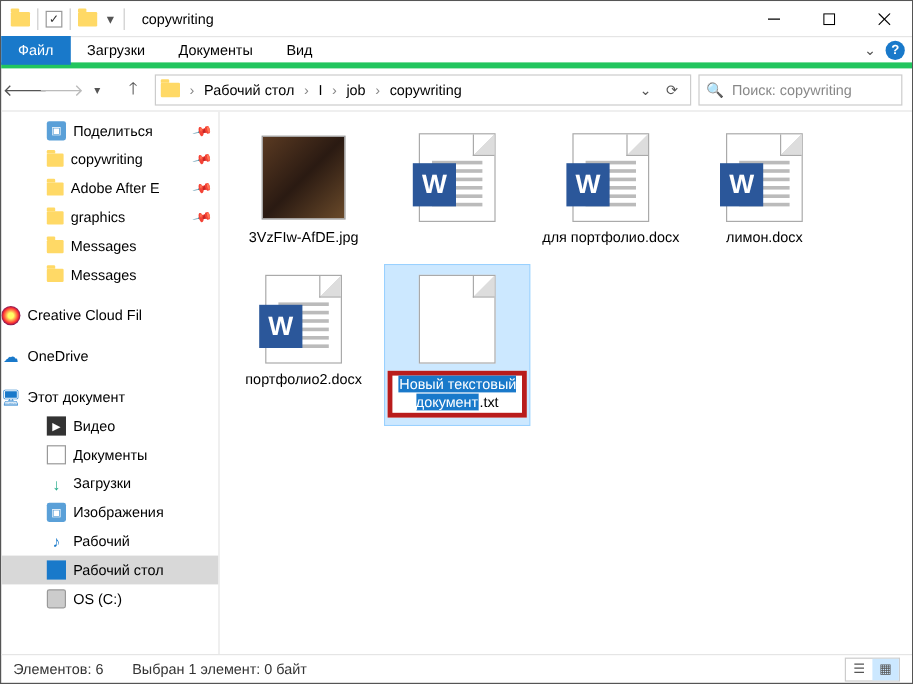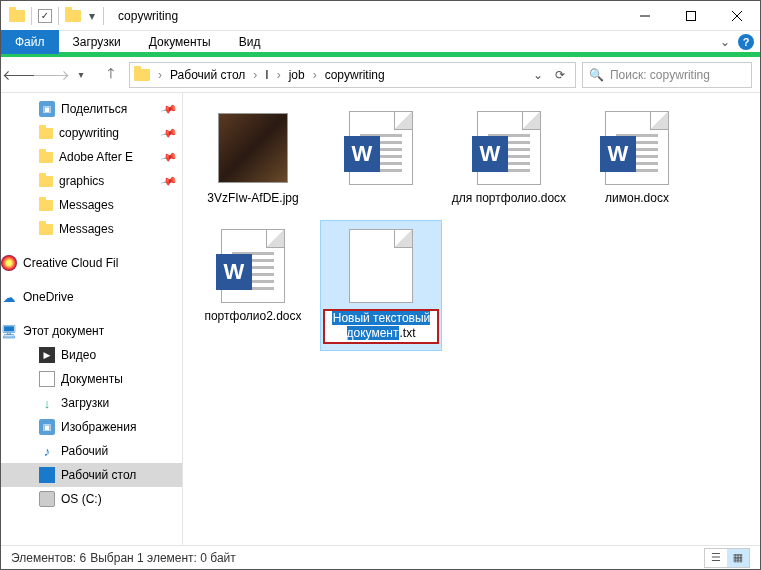--- a/index.html
+++ b/index.html
@@ -54,21 +54,21 @@
 .thumb { width: 78px; height: 78px; display: flex; align-items: center; justify-content: center; position: relative; margin-bottom: 4px; }
 .thumb-img { width: 70px; height: 70px; background: linear-gradient(135deg, #5a3a22, #2a1a12, #6a4a2a); border: 1px solid #999; }
 .thumb-doc { width: 64px; height: 74px; background: #fff; border: 1px solid #aaa; position: relative; }
 .thumb-doc .fold { position: absolute; top: 0; right: 0; width: 18px; height: 18px; background: linear-gradient(135deg, transparent 48%, #ddd 50%); border-left: 1px solid #aaa; border-bottom: 1px solid #aaa; }
 .thumb-doc .lines { position: absolute; top: 22px; left: 10px; right: 10px; display: flex; flex-direction: column; gap: 4px; }
 .thumb-doc .lines div { height: 3px; background: #bbb; }
 .word-badge { position: absolute; left: -6px; bottom: 12px; width: 36px; height: 36px; background: #2b579a; display: flex; align-items: center; justify-content: center; color: #fff; font-weight: bold; font-size: 22px; font-family: "Segoe UI", sans-serif; }
 .file-label { width: 100%; word-wrap: break-word; line-height: 1.3; }
 .rename-label { background: #1979ca; color: #fff; padding: 0 1px; }
 .rename-ext { background: #fff; }
-.statusbar { height: 24px; border-top: 1px solid #e5e5e5; display: flex; align-items: center; padding: 0 10px; gap: 4px; color: #333; }
+.statusbar { height: 24px; border-top: 1px solid #e5e5e5; display: flex; align-items: center; padding: 0 10px; gap: 24px; color: #333; }
 .statusbar .spacer { flex: 1; }
 .view-toggle { display: flex; border: 1px solid #ccc; }
 .view-toggle > div { width: 22px; height: 18px; display: flex; align-items: center; justify-content: center; color: #555; font-size: 11px; }
 .view-toggle .active { background: #cce8ff; }
 </style>
 </head>
 <body>
 
 <div class="window">
 
@@ -285,21 +285,21 @@
             </div>
           </div>
         <div class="file-label">портфолио2.docx</div>
       </div>
       <div class="file-item selected">
         <div class="thumb">
             <div class="thumb-doc">
               <div class="fold"></div>
             </div>
           </div>
-        <div class="file-label" style="border:2px solid #b91c1c;background:#fff;padding:0"><span class="rename-label">Новый текстовый документ</span><span class="rename-ext">.txt</span></div>
+        <div class="file-label" style="border:4px solid #b91c1c;background:#fff;padding:0"><span class="rename-label">Новый текстовый документ</span><span class="rename-ext">.txt</span></div>
       </div>
     </div>
   </div>
 
   <div class="statusbar">
     <span>Элементов: 6</span>
     <span>Выбран 1 элемент: 0 байт</span>
     <div class="spacer"></div>
     <div class="view-toggle">
       <div>☰</div>

